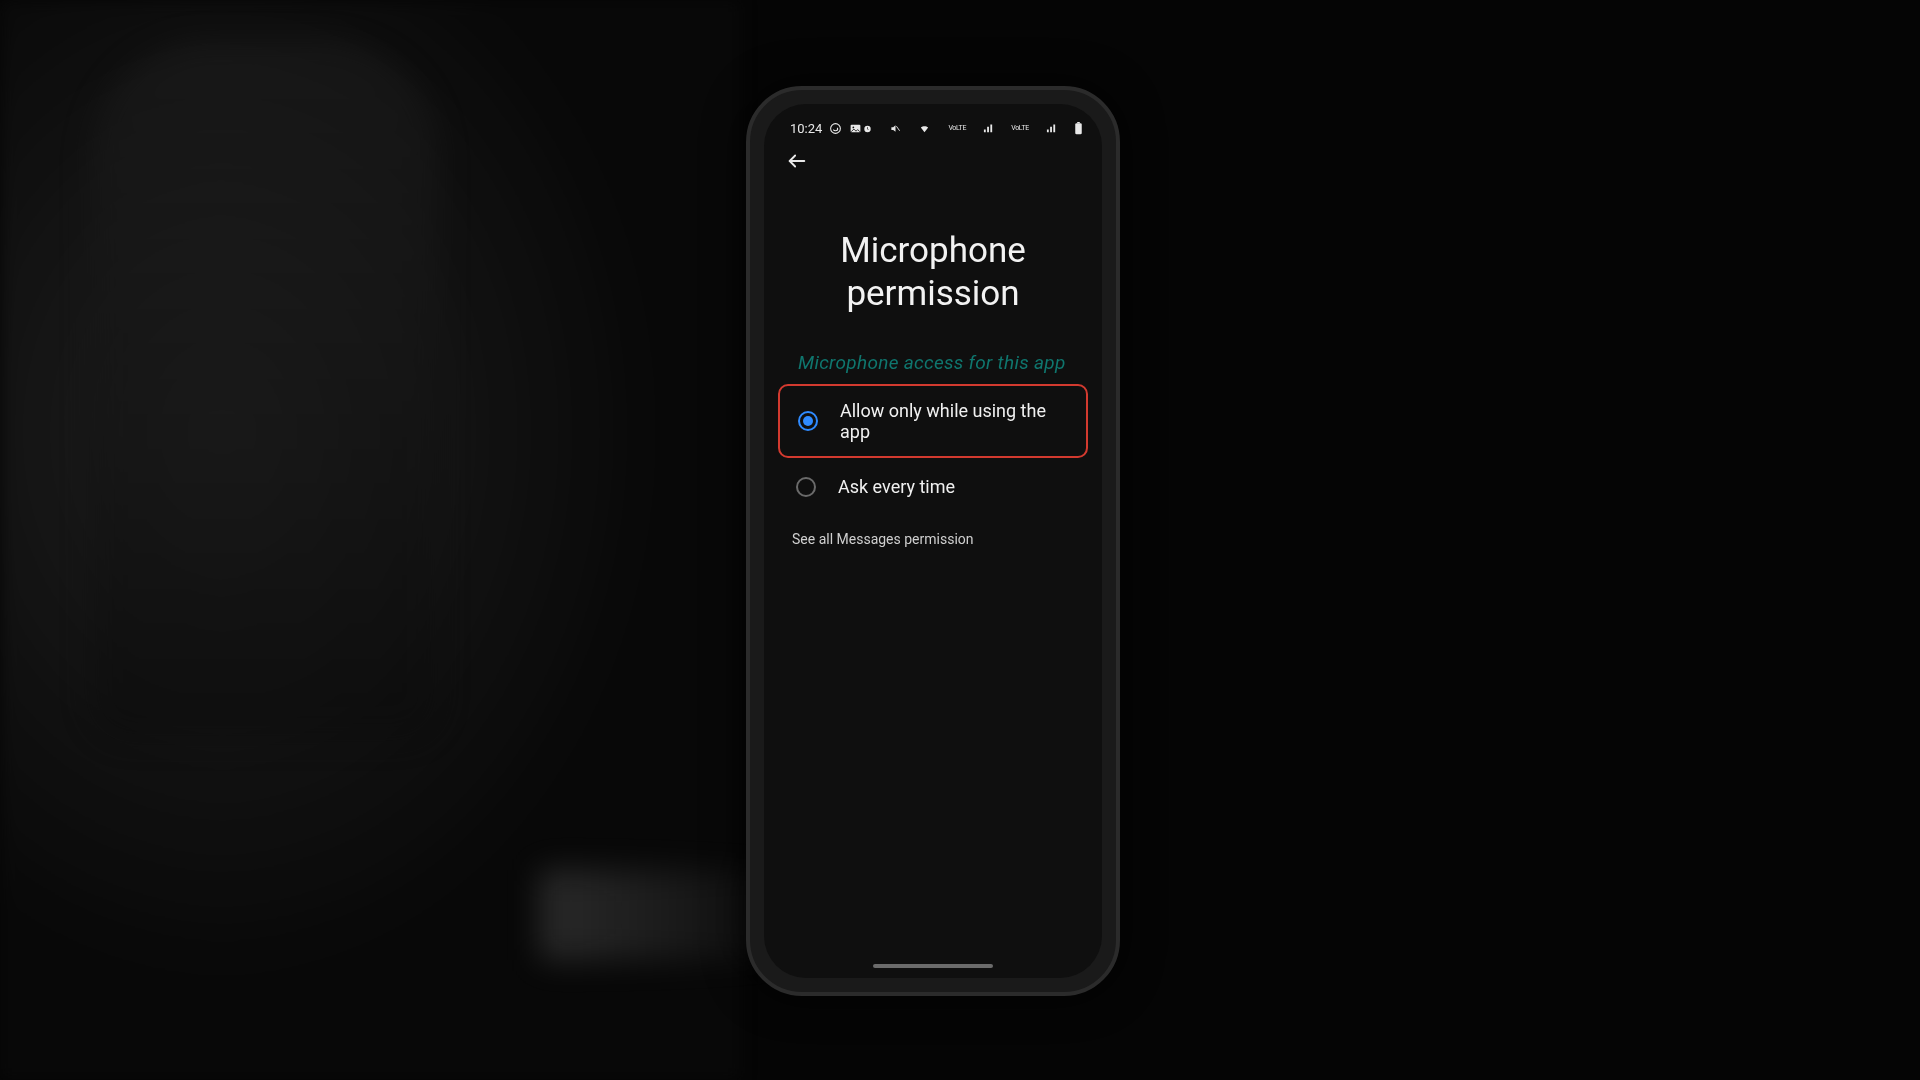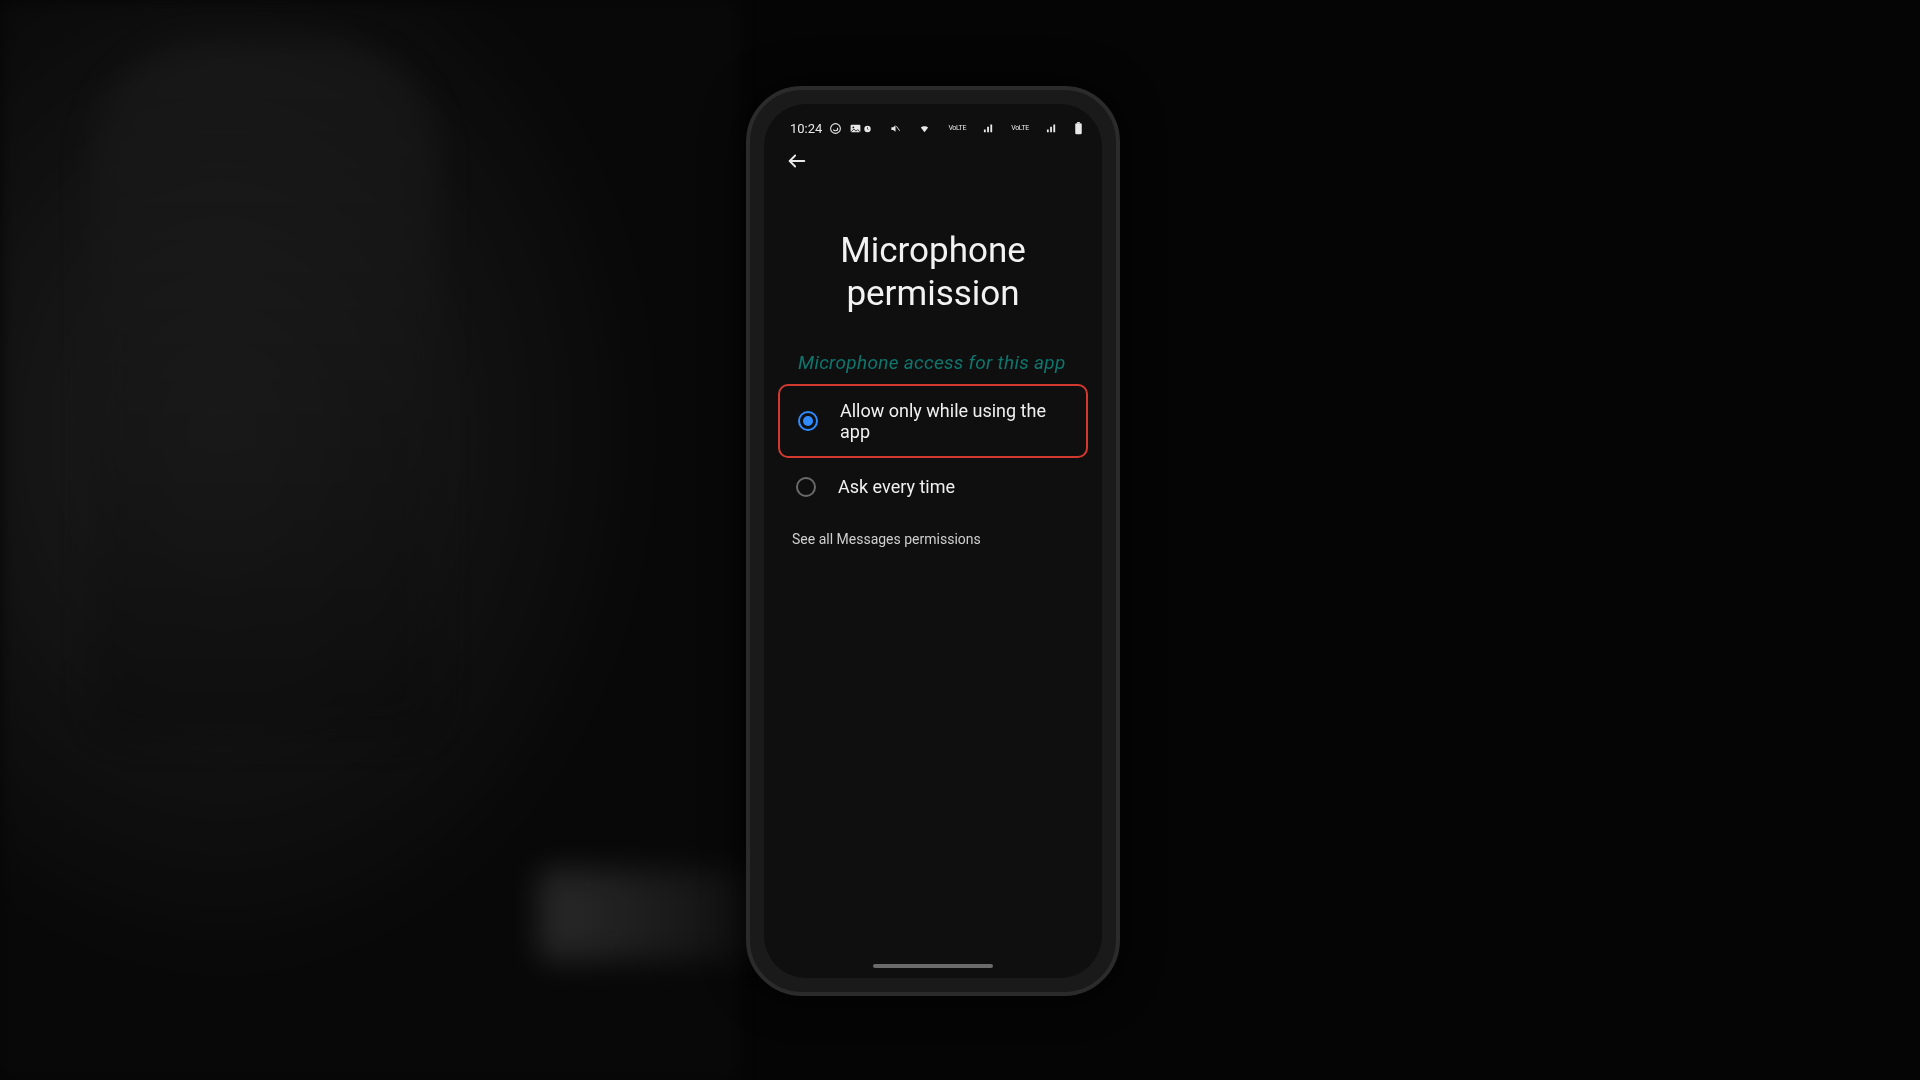--- a/index.html
+++ b/index.html
@@ -261,18 +261,18 @@
       </span>
       <span class="radio-label">Allow only while using the app</span>
     </div>
 
     <div class="radio-row">
       <span class="radio-outer"></span>
       <span class="radio-label">Ask every time</span>
     </div>
 
 
-    <div class="link-row">See all Messages permissions</div>
+    <div class="link-row">See all Messages permission</div>
 
     <div class="home-indicator"></div>
 
   </div>
 </div>
 
 </body></html>

